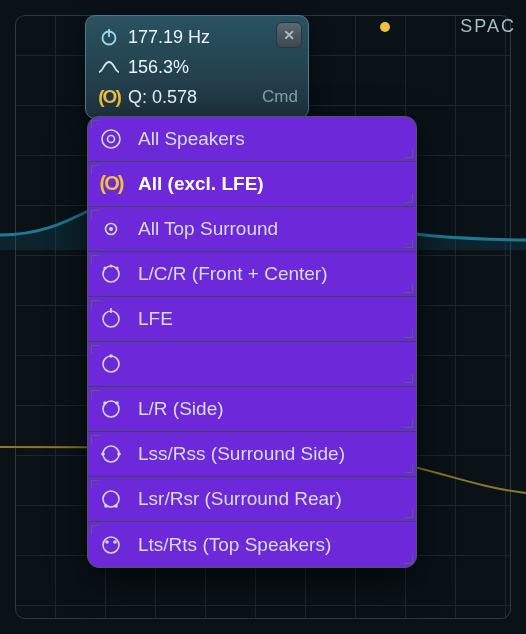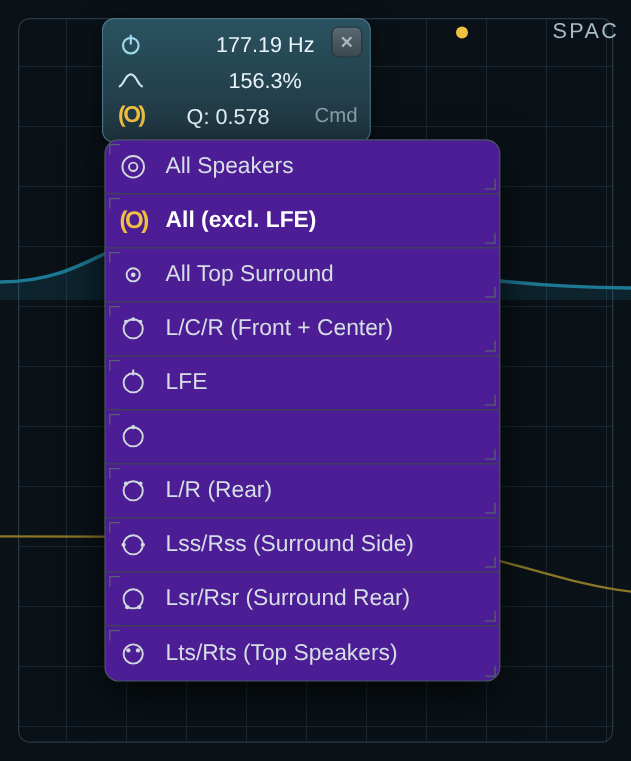--- a/index.html
+++ b/index.html
@@ -50,25 +50,24 @@
   .header {
     position:absolute;
     top:15px; left:85px; width:224px;
     background: linear-gradient(#2a5260, #1f3540);
     border:1px solid #4c7a8c;
     border-radius:10px;
     padding:6px 10px 6px 10px;
     box-shadow: 0 4px 20px rgba(0,0,0,0.6);
   }
   .header-row {
-    display:flex; align-items:center; gap:22px;
+    display:flex; align-items:center; gap:6px;
     height:30px;
     color:#e8f4fa;
     font-size:18px;
-    text-align:center;
   }
   .header-row .val { flex:1; }
   .icon-box {
     width:26px; display:flex; justify-content:center; align-items:center;
   }
   .close-btn {
     position:absolute; top:6px; right:6px;
     width:26px; height:26px; border-radius:6px;
     background: linear-gradient(#5a6a72,#3a484f);
     display:flex; align-items:center; justify-content:center;
@@ -82,21 +81,21 @@
 
   
   .ic-power svg, .ic-gain svg, .ic-q svg { display:block; }
   .q-highlight { color:#f0c040; font-weight:700; font-size:19px; }
 
   
   .menu {
     position:absolute;
     top:116px; left:87px;
     width:330px;
-    background:#4c1d95;
+    background:#6d28d9;
     border:1px solid #4a5860;
     border-radius:12px;
     box-shadow: 0 12px 36px rgba(0,0,0,0.7);
     overflow:hidden;
   }
   .menu-item {
     display:flex; align-items:center; gap:12px;
     height:45px;
     padding:0 10px 0 8px;
     border-bottom:1px solid #3c4850;
@@ -242,21 +241,21 @@
         <svg width="26" height="26" viewBox="-13 -13 26 26">
           <circle r="8" stroke="#cfd8dc" fill="none" stroke-width="1.6"></circle>
           <g transform="translate(-6,-6)">
             <circle r="1.8" fill="#cfd8dc"></circle>
           </g>
           <g transform="translate(6,-6)">
             <circle r="1.8" fill="#cfd8dc"></circle>
           </g>
         </svg>
       </span>
-      <span class="mi-label">L/R (Rear)</span>
+      <span class="mi-label">L/R (Side)</span>
     </div>
     <div class="menu-item">
       <span class="mi-icon">
         <svg width="26" height="26" viewBox="-13 -13 26 26">
           <circle r="8" stroke="#cfd8dc" fill="none" stroke-width="1.6"></circle>
           <g transform="translate(-8,0)">
             <circle r="1.8" fill="#cfd8dc"></circle>
           </g>
           <g transform="translate(8,0)">
             <circle r="1.8" fill="#cfd8dc"></circle>

